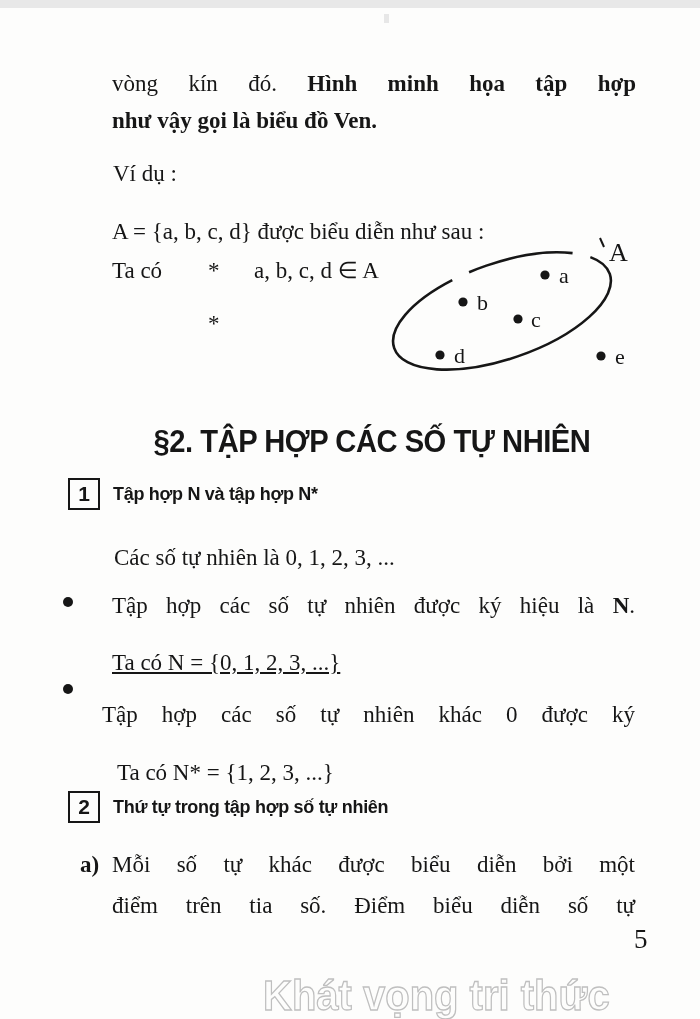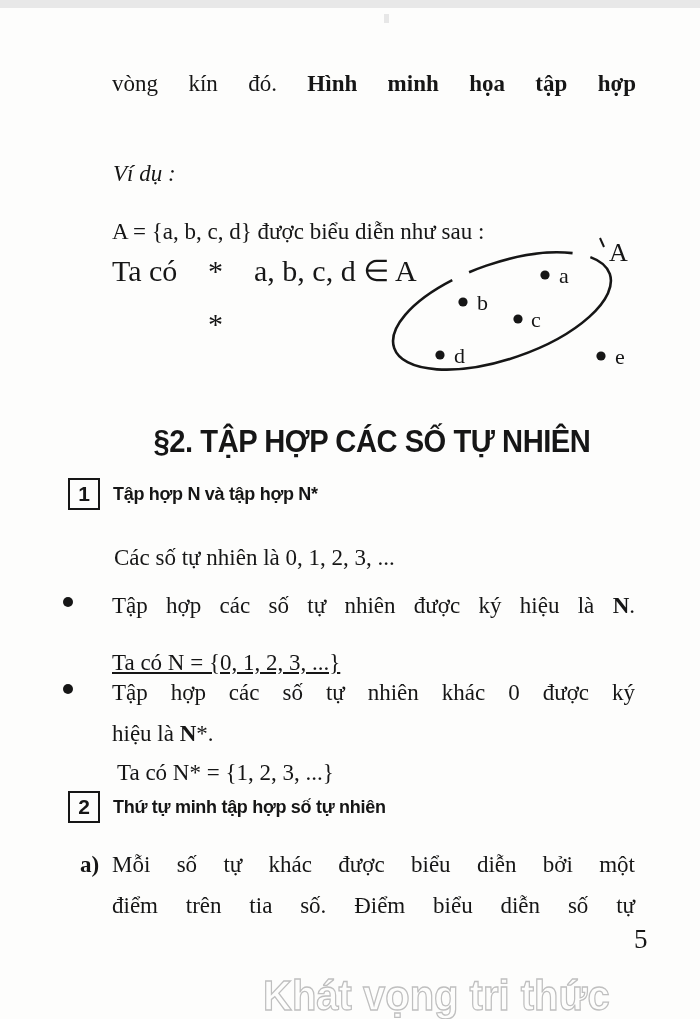--- a/index.html
+++ b/index.html
@@ -11,35 +11,35 @@
     background: #fdfdfc;
     font-family: "Liberation Serif", serif;
     color: #161616;
     overflow: hidden;
     margin: 8px auto;
   }
   .abs { position: absolute; }
   .body-text { font-size: 23px; line-height: 37px; }
   .ln { display: block; }
   .jl { text-align: justify; text-align-last: justify; }
-  .italic { font-style: italic; }
+  .italic { }
   b, .bold { font-weight: bold; }
 
   
   #p1 { left: 112px; top: 57px; width: 524px; }
   #vidu { left: 113px; top: 147px; }
   #setline { left: 112px; top: 205px; }
 
   
   #taco {
     left: 112px; top: 247px;
     display: grid;
     grid-template-columns: 96px 46px auto;
     row-gap: 22px;
-    font-size: 30px; line-height: 31px;
+    font-size: 23px; line-height: 31px;
   }
 
   
   #venn { left: 378px; top: 220px; }
   #venn text { font-family: "Liberation Serif", serif; fill: #161616; }
 
   
   #sec-title {
     left: 112px; top: 416px; width: 520px;
     text-align: center;
@@ -71,21 +71,21 @@
     letter-spacing: -0.3px;
   }
 
   #line-cac { left: 114px; top: 531px; }
   #taco-n  { left: 112px; top: 636px; text-decoration: underline; }
   #taco-nstar { left: 117px; top: 746px; text-align: center; }
 
   
   .bullet-item { left: 63px; width: 572px; display: flex; }
   #b1 { top: 577px; }
-  #b2 { top: 664px; }
+  #b2 { top: 664px; flex-direction: column; }
   .dot {
     width: 10px; height: 10px; border-radius: 50%;
     background: #161616; flex: 0 0 10px;
     margin-top: 12px;
   }
   .btext { margin-left: 39px; flex: 1; font-size: 23px; line-height: 41px; }
 
   
   #itema { left: 80px; top: 836px; width: 555px; display: flex; font-size: 23px; line-height: 41px; }
   #itema .marker { flex: 0 0 32px; font-weight: bold; }
@@ -116,20 +116,21 @@
 </style>
 </head>
 <body>
 
 <div class="page">
 
   <div id="speck" class="abs"></div>
 
   <p id="p1" class="abs body-text">
     <span class="ln jl"><span>vòng kín đó.</span> <b>Hình minh họa tập hợp</b></span>
+    <span class="ln"><b>như vậy gọi là biểu đồ Ven.</b></span>
   </p>
 
   <p id="vidu" class="abs body-text italic">Ví dụ :</p>
 
   <p id="setline" class="abs body-text">A = {a, b, c, d} được biểu diễn như sau :</p>
 
   <div id="taco" class="abs">
     <span>Ta có</span>
     <span>*</span>
     <span>a, b, c, d ∈ A</span>
@@ -173,29 +174,28 @@
       <span class="ln jl"><span>Tập hợp các số tự nhiên được ký hiệu là</span> <b>N</b><span>.</span></span>
     </div>
   </div>
 
   <p id="taco-n" class="abs body-text">Ta có N = {0, 1, 2, 3, ...}</p>
 
   <div id="b2" class="abs bullet-item">
     <span class="dot"></span>
     <div class="btext">
       <span class="ln jl">Tập hợp các số tự nhiên khác 0 được ký</span>
-      <span class="ln"><span>hiệu là</span> <b>N</b><span>*.</span></span>
     </div>
   </div>
 
   <p id="taco-nstar" class="abs body-text">Ta có N* = {1, 2, 3, ...}</p>
 
   <div id="h2" class="abs num-heading">
     <span class="num-box">2</span>
-    <span class="num-title">Thứ tự minh tập hợp số tự nhiên</span>
+    <span class="num-title">Thứ tự trong tập hợp số tự nhiên</span>
   </div>
 
   <div id="itema" class="abs">
     <b class="marker">a)</b>
     <div class="atext">
       <span class="ln jl">Mỗi số tự khác được biểu diễn bởi một</span>
       <span class="ln jl">điểm trên tia số. Điểm biểu diễn số tự</span>
     </div>
   </div>
 

